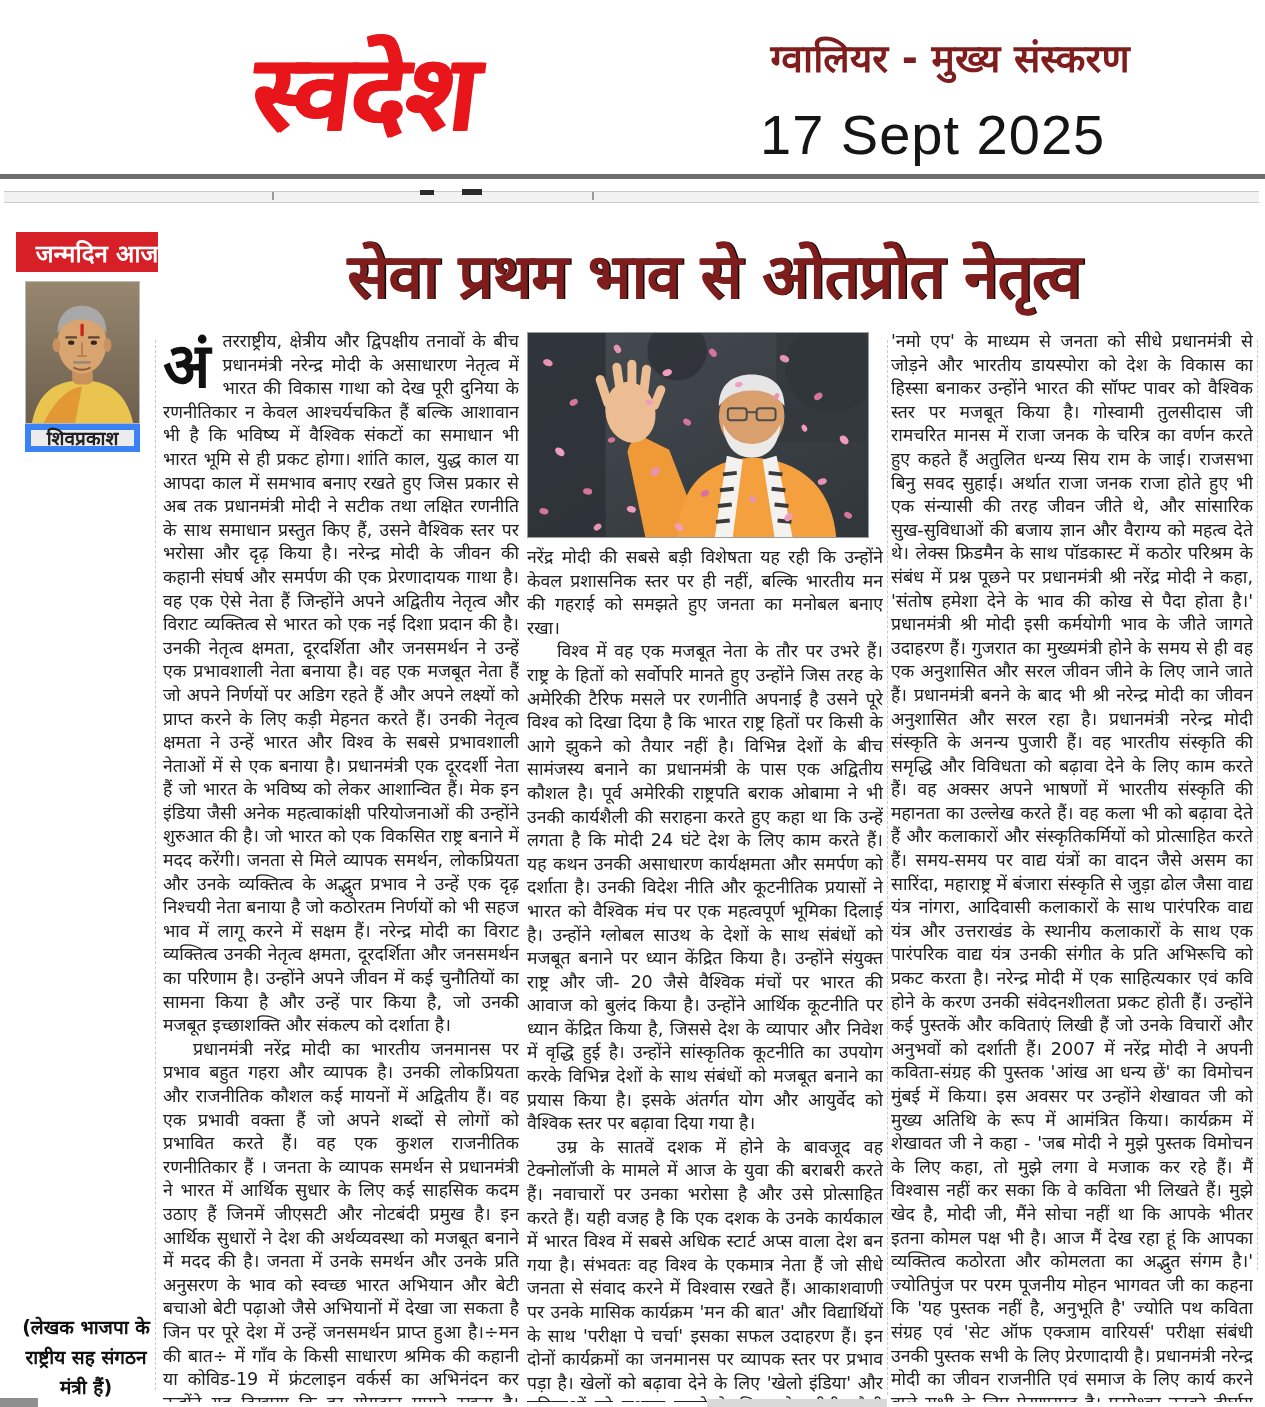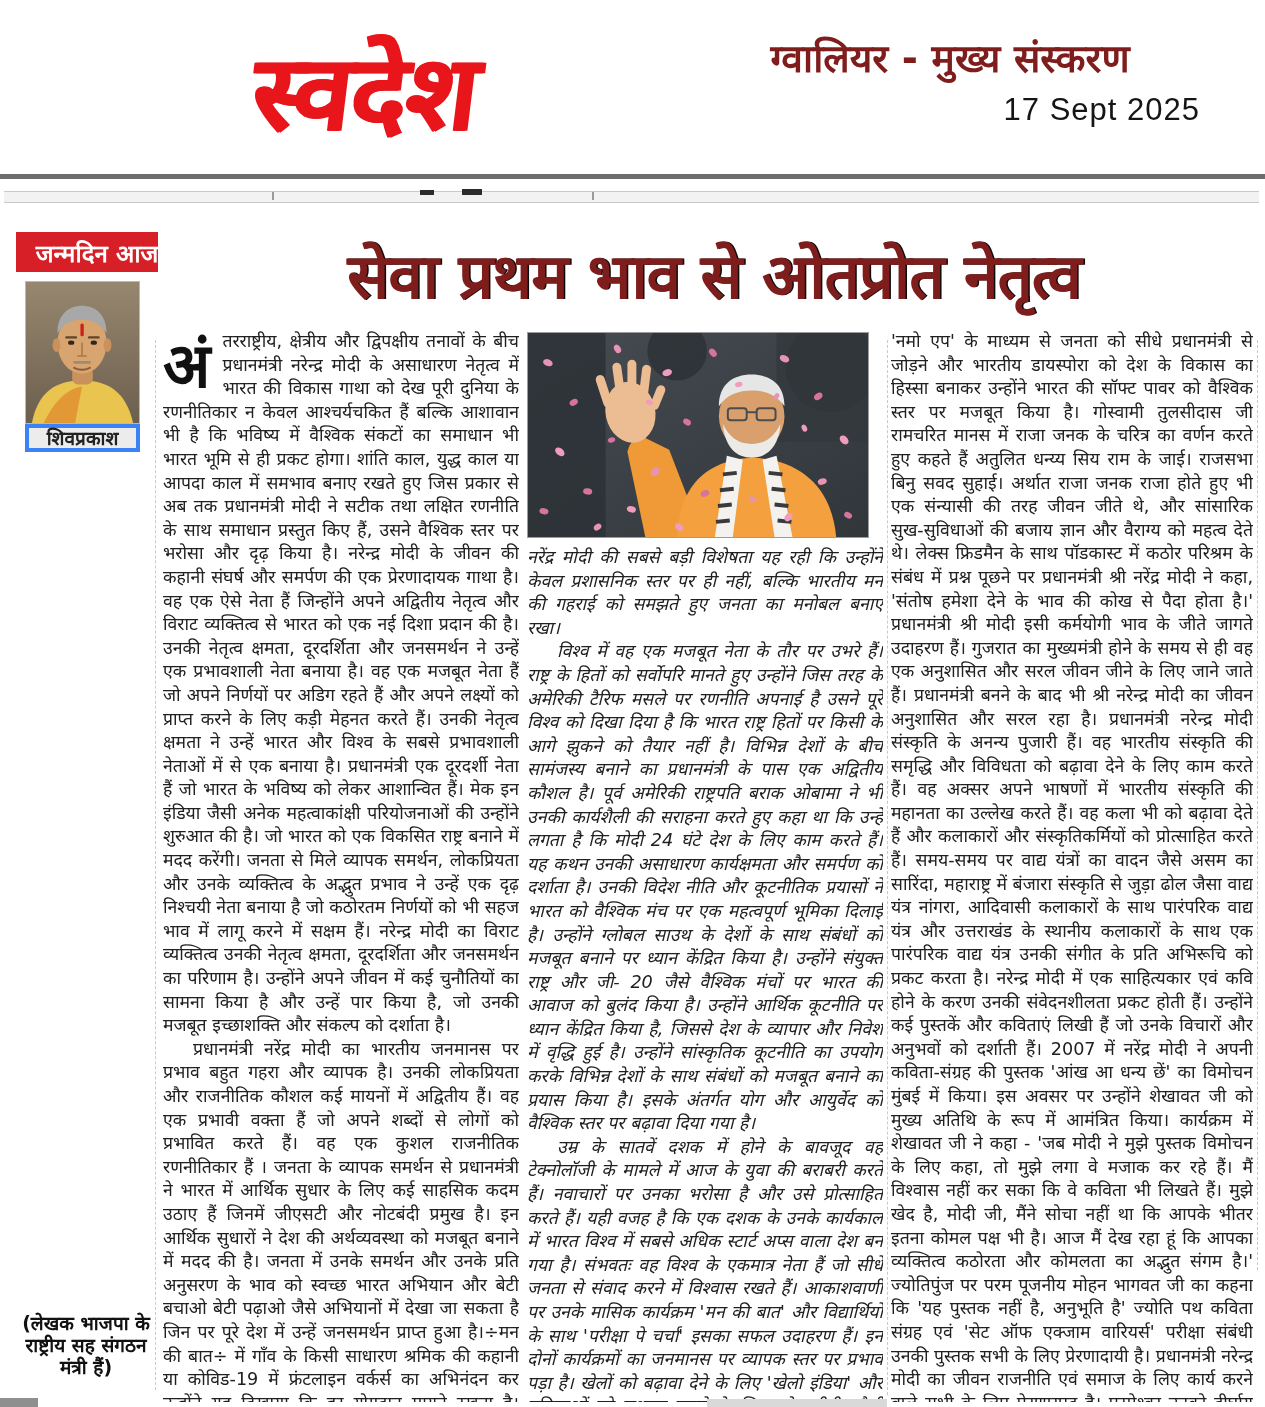--- a/index.html
+++ b/index.html
@@ -15,22 +15,22 @@
     color:#e8151b;transform:skewX(-7deg);
     font-family:"DejaVu Sans", sans-serif;
     text-shadow:2px 0 #e8151b, -1px 0 #e8151b;
     white-space:nowrap;
   }
   .edition{
     position:absolute;left:700px;top:30px;width:500px;text-align:center;
     font-size:39px;font-weight:700;color:#7f1d1d;white-space:nowrap;
   }
   .date{
-    position:absolute;left:760px;top:92px;width:440px;text-align:right;
-    font-size:31px;color:#151515;font-family:"Liberation Sans", sans-serif;
+    position:absolute;left:760px;top:102px;width:440px;text-align:left;
+    font-size:56px;color:#151515;font-family:"Liberation Sans", sans-serif;
     letter-spacing:1px;white-space:nowrap;
   }
   
   .rule-dark{position:absolute;left:0;top:174px;width:1265px;height:5px;background:#6d6d6d;}
   .rule-bar{position:absolute;left:4px;top:191px;width:1255px;height:10px;background:#f2f2f2;border-top:1px solid #c9c9c9;border-bottom:1px solid #c9c9c9;}
   .tick{position:absolute;background:#9a9a9a;}
   .tick.dark{background:#2b2b2b;}
   .bottom-bar{position:absolute;left:707px;top:1399px;width:180px;height:8px;background:#d9d9d9;}
   .bottom-corner{position:absolute;left:0;top:1398px;width:38px;height:9px;background:#8f8f8f;}
   
@@ -39,42 +39,42 @@
     background:#d61f26;color:#ffffff;font-weight:800;font-size:24px;
     display:flex;align-items:center;justify-content:center;white-space:nowrap;padding-left:20px;
   }
   .portrait{
     position:absolute;left:25px;top:281px;width:115px;height:143px;
     border:1px solid #b9b9b9;box-sizing:border-box;background:#857662;
   }
   .portrait svg{display:block;width:100%;height:100%;}
   .portrait-caption{
     position:absolute;left:25px;top:424px;width:115px;height:28px;
-    background:#ececec;border:4px solid #3b82f6;box-sizing:border-box;
+    background:#ececec;border:6px solid #3b82f6;box-sizing:border-box;
     display:flex;align-items:center;justify-content:center;
     font-weight:800;font-size:19px;color:#222;
   }
   .author-note{
     position:absolute;left:10px;top:1312px;width:152px;
-    text-align:center;font-weight:800;font-size:19px;line-height:22px;color:#111;
+    text-align:center;font-weight:800;font-size:19px;line-height:30px;color:#111;
   }
   
   .headline{
     position:absolute;left:168px;top:224px;width:1092px;height:100px;
     display:flex;align-items:center;justify-content:center;
     font-size:62px;font-weight:900;color:#7f1d1d;letter-spacing:-1px;
     white-space:nowrap;text-shadow:1.5px 0 #0c0c0c;
   }
   
   .col{
     position:absolute;top:330px;height:1072px;overflow:hidden;
     font-size:17.6px;line-height:23.6px;text-align:justify;color:#202020;
   }
   .col1{left:163px;width:356px;}
-  .col2{left:527px;width:356px;font-style:italic;}
+  .col2{left:527px;width:356px;}
   .col3{left:891px;width:362px;}
   .col p{margin:0;}
   .col p.indent{text-indent:30px;}
   .dropcap{
     float:left;font-size:62px;line-height:64px;font-weight:800;color:#111;
     margin:4px 12px 0 0;
   }
   .article-photo{
     width:342px;height:206px;margin:2px 0 8px 0;border:1px solid #9c9c9c;
     box-sizing:border-box;background:#3c4146;

